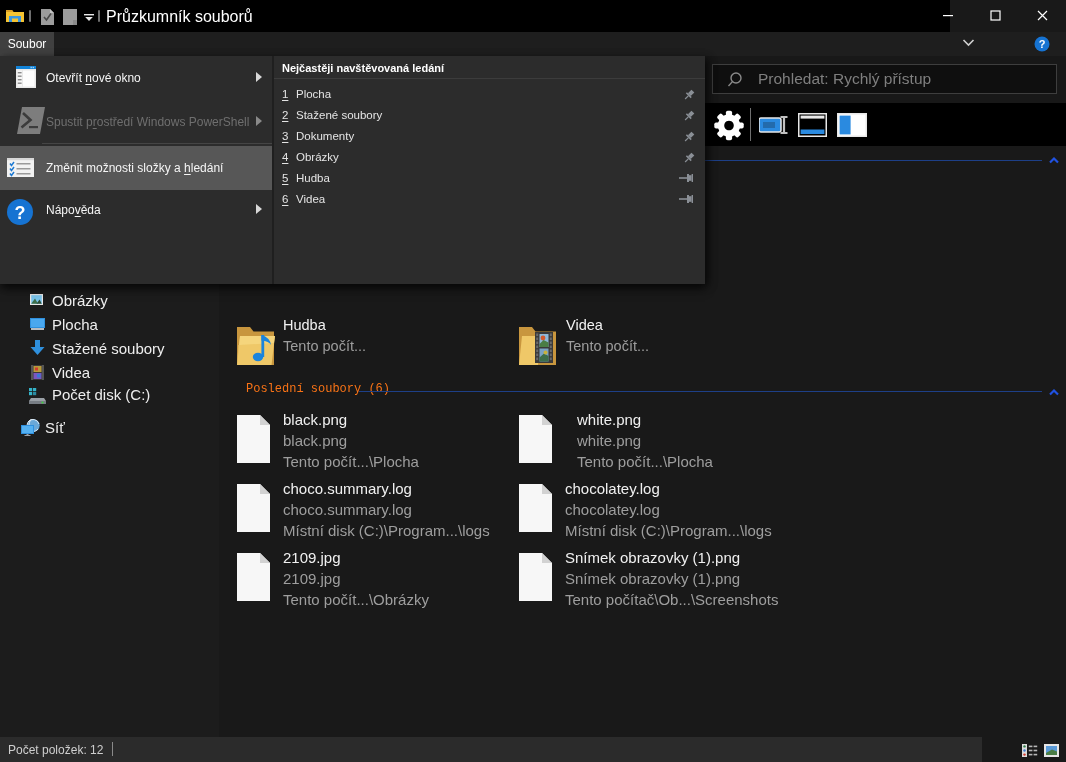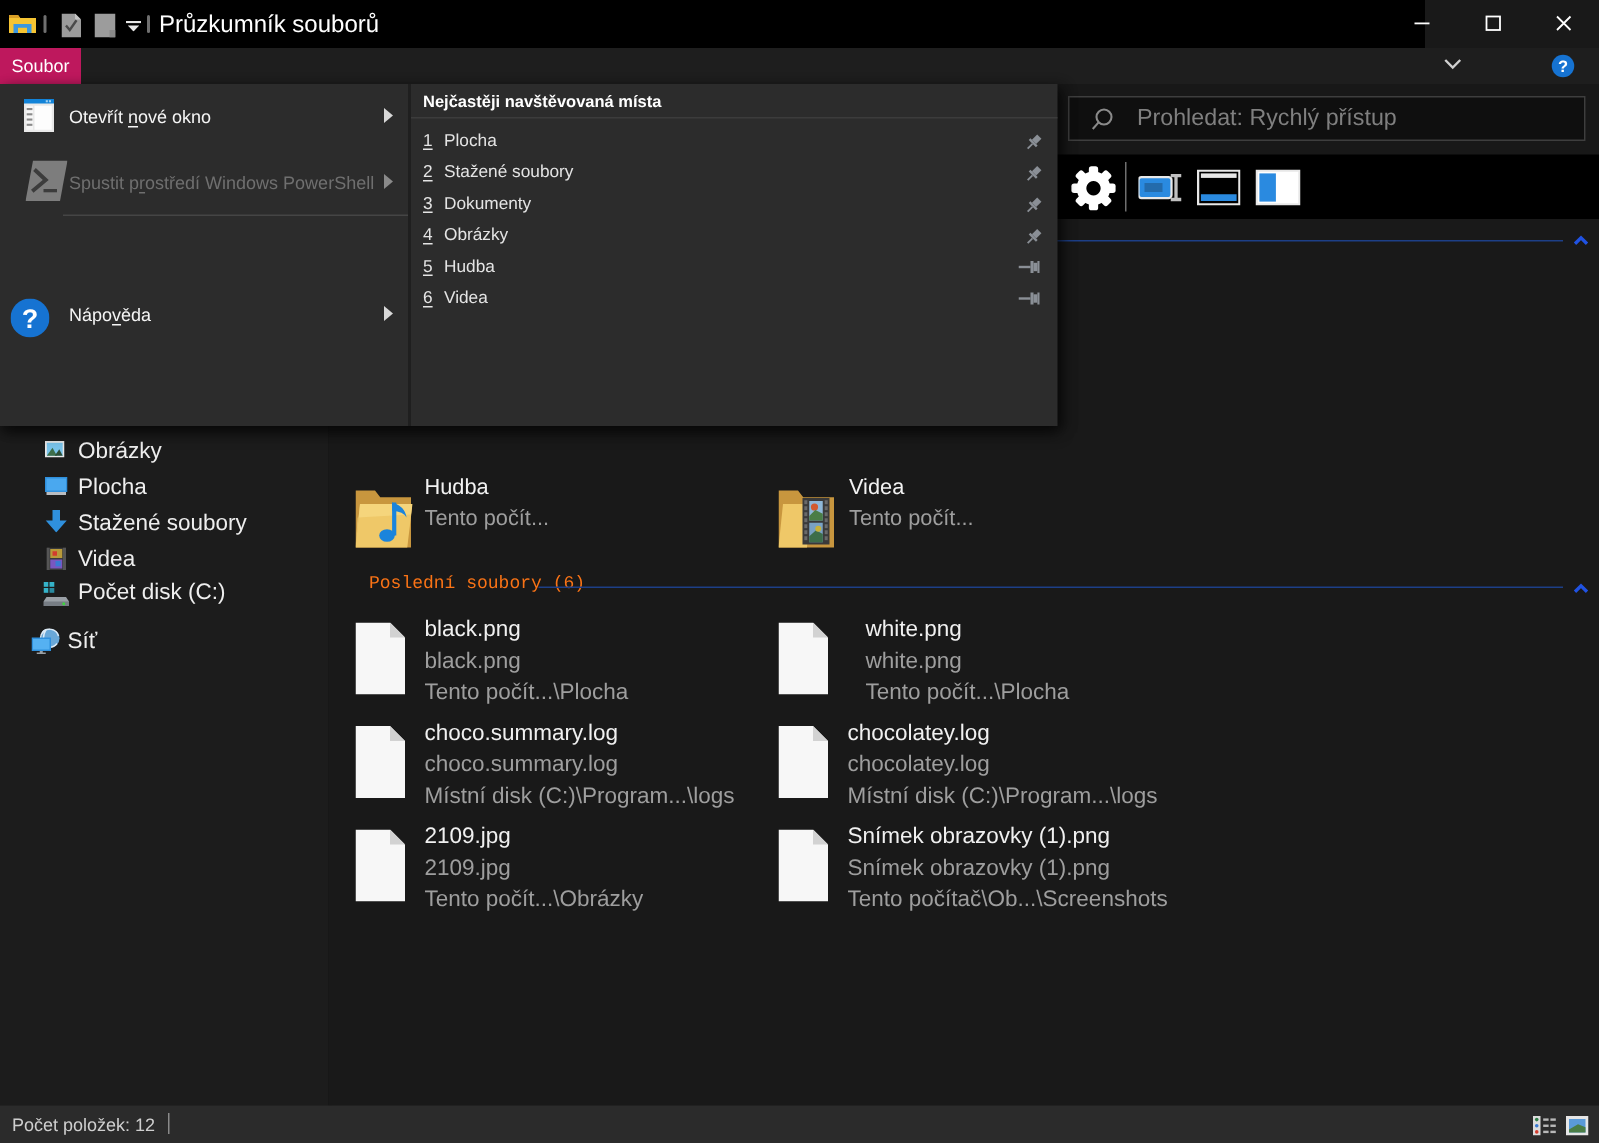--- a/index.html
+++ b/index.html
@@ -9,21 +9,21 @@
 #win { position:relative; width:1066px; height:762px; background:#191919; }
 
 
 #titlebar { left:0; top:0; width:950px; height:32px; background:#000; }
 #title { left:106px; top:8px; font-size:16px; color:#fff; }
 .qsep { top:10px; width:2px; height:12px; background:#6f6f6f; border-radius:1px; }
 #caption { right:0; top:0; height:32px; }
 
 
 #tabrow { left:0; top:32px; width:1066px; height:24px; background:#1e1e1e; }
-#filetab { left:0; top:0; width:54px; height:24px; background:#be185d; color:#fff;
+#filetab { left:0; top:0; width:54px; height:24px; background:#404040; color:#fff;
   font-size:12px; text-align:center; line-height:24px; }
 
 
 #navrow { left:0; top:56px; width:1066px; height:47px; background:#181818; }
 #searchbox { left:712px; top:8px; width:345px; height:30px; background:#0f0f0f;
   border:1px solid #3e3e3e; }
 #searchtxt { left:45px; top:5px; font-size:15.5px; color:#7f7f7f; white-space:nowrap; }
 
 
 #ribbon { left:0; top:103px; width:1066px; height:43px; background:#000; }
@@ -39,21 +39,21 @@
 .chev { position:absolute; }
 
 .tiletxt1 { position:absolute; font-size:14.5px; color:#f2f2f2; }
 .tiletxt2 { position:absolute; font-size:14.5px; color:#9e9e9e; }
 
 .fitem { position:absolute; width:280px; }
 .fitem .t1 { font-size:15px; color:#f0f0f0; line-height:21px; white-space:nowrap; }
 .fitem .t2, .fitem .t3 { font-size:15px; color:#9e9e9e; line-height:21px; white-space:nowrap; }
 
 
-#statusbar { left:0; top:737px; width:1066px; height:25px; background:#2b2b2b; }
+#statusbar { left:0; top:737px; width:982px; height:25px; background:#2b2b2b; }
 #statustxt { left:8px; top:6px; font-size:12px; color:#cfcfcf; }
 #statussep { left:112px; top:5px; width:1px; height:14px; background:#8a8a8a; position:absolute; }
 
 
 #menu { left:0; top:56px; width:705px; height:228px; background:#2c2c2c;
   box-shadow:0 5px 9px rgba(0,0,0,0.55), 4px 2px 8px rgba(0,0,0,0.45); }
 #menudiv { position:absolute; left:272px; top:0; width:2px; height:228px; background:#1f1f1f; }
 .mitem { position:absolute; left:0; width:272px; height:44px; }
 .mitem .mtext { position:absolute; left:46px; top:15px; font-size:12px; color:#f5f5f5; white-space:nowrap; }
 .mitem .marrow { position:absolute; left:256px; top:16px; width:0; height:0;
@@ -379,35 +379,48 @@
       <svg class="abs" style="left:17px;top:7px" width="28" height="27" viewBox="0 0 28 27">
         <path d="M5 0 L28 0 L23 27 L0 27 Z" fill="#7d7d7d"></path>
         <path d="M6 6 L13.5 13 L4.5 20.5" stroke="#3c3c3c" stroke-width="2.6" fill="none"></path>
         <rect x="12" y="19" width="9" height="2.2" fill="#3c3c3c"></rect>
       </svg>
       <div class="mtext" style="color:#6f6f6f">Spustit p<span class="u">r</span>ostředí Windows PowerShell</div>
       <div class="marrow" style="border-left-color:#8a8a8a"></div>
     </div>
     <div id="msep"></div>
 
+    <div class="mitem" id="mhl" style="top:90px">
+      <svg class="abs" style="left:7px;top:12px" width="27" height="19" viewBox="0 0 27 19">
+        <rect x="0" y="0" width="27" height="19" fill="#f2f2f2"></rect>
+        <rect x="0" y="0" width="27" height="2.2" fill="#d8d8d8"></rect>
+        <path d="M3 5.5 L4.5 7.5 L7 4" stroke="#1e7ad2" stroke-width="1.5" fill="none"></path>
+        <rect x="9.5" y="5" width="14" height="1.5" fill="#9a9a9a"></rect>
+        <path d="M3 10.5 L4.5 12.5 L7 9" stroke="#1e7ad2" stroke-width="1.5" fill="none"></path>
+        <rect x="9.5" y="10" width="14" height="1.5" fill="#9a9a9a"></rect>
+        <path d="M3 15.5 L4.5 17.5 L7 14" stroke="#1e7ad2" stroke-width="1.5" fill="none"></path>
+        <rect x="9.5" y="15" width="14" height="1.5" fill="#9a9a9a"></rect>
+      </svg>
+      <div class="mtext">Změnit možnosti složky a <span class="u">h</span>ledání</div>
+    </div>
 
     <div class="mitem" style="top:132px">
       <svg class="abs" style="left:7px;top:11px" width="26" height="26" viewBox="0 0 26 26">
         <circle cx="13" cy="13" r="13" fill="#1673d2"></circle>
         <text x="13" y="19.5" font-size="18" font-weight="bold" fill="#fff" text-anchor="middle" font-family="Liberation Sans">?</text>
       </svg>
       <div class="mtext">Nápo<span class="u">v</span>ěda</div>
       <div class="marrow"></div>
     </div>
 
 
     <div id="menudiv"></div>
 
     <div id="mplaces">
-      <div id="mphdr">Nejčastěji navštěvovaná místa</div>
+      <div id="mphdr">Nejčastěji navštěvovaná ledání</div>
       <div id="mphdrline"></div>
       <div class="pitem" style="top:28px">
           <span class="pnum">1</span>
           <span class="pname">Plocha</span>
         <svg class="ppin" width="12" height="12" viewBox="0 0 12 12">
             <g transform="rotate(45 6 6)" fill="#8a8f96">
               <rect x="4" y="0.5" width="4" height="5"></rect>
               <rect x="2.6" y="5.5" width="6.8" height="1.6"></rect>
               <rect x="5.5" y="7.1" width="1.2" height="4.5"></rect>
             </g>

